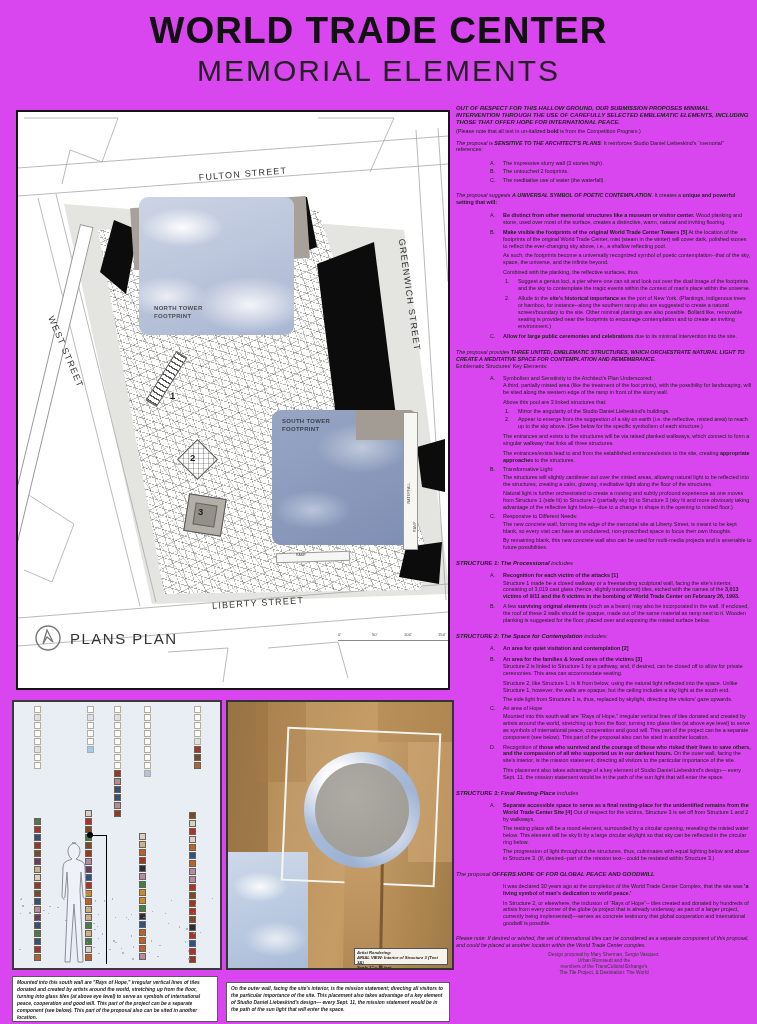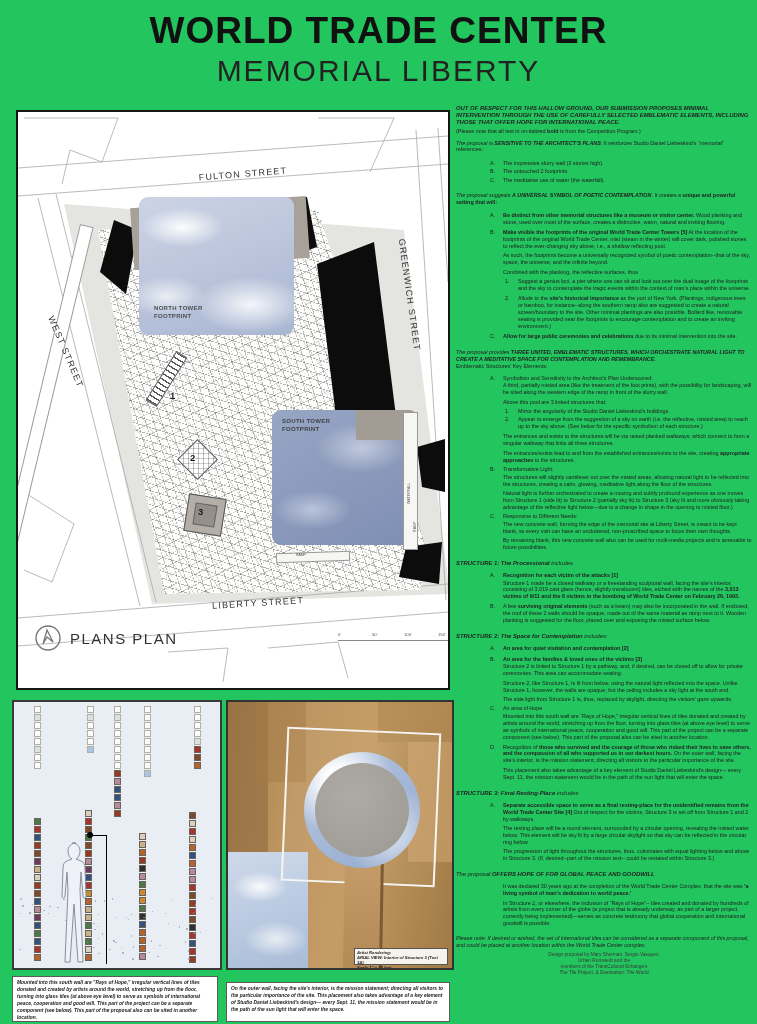--- a/index.html
+++ b/index.html
@@ -1,16 +1,16 @@
 <!DOCTYPE html>
 <html><head>
 <meta charset="utf-8">
 <style>
   html,body{margin:0;padding:0;background:#fff;}
-  .page{position:relative;width:757px;height:1024px;background:#22c55e;overflow:hidden;
+  .page{position:relative;width:757px;height:1024px;background:#d946ef;overflow:hidden;
         font-family:"Liberation Sans",sans-serif;color:#1a1a1a;}
   
   .hdr{position:absolute;left:0;top:0;width:100%;text-align:center;}
   .hdr h1{margin:10px 0 0 0;font-size:37px;font-weight:700;letter-spacing:1px;color:#111;}
   .hdr h2{margin:2px 0 0 0;font-size:30px;font-weight:400;letter-spacing:2px;color:#222;}
   
   .plan{position:absolute;left:16px;top:110px;width:430px;height:576px;border:2.5px solid #151515;background:#fff;overflow:hidden;}
   .plan *{position:absolute;}
   .plan svg.lines{left:0;top:0;}
   .sidewalk{left:0;top:0;width:430px;height:576px;background:#e4e4e1;
@@ -102,21 +102,21 @@
   .col .i{font-style:italic;}
   .col .bi{font-weight:700;font-style:italic;}
 </style>
 </head>
 <body>
 
 <div class="page">
 
   <div class="hdr">
     <h1>WORLD TRADE CENTER</h1>
-    <h2>MEMORIAL LIBERTY</h2>
+    <h2>MEMORIAL ELEMENTS</h2>
   </div>
 
   <div class="plan">
     <div class="sidewalk"></div>
     <svg class="lines" width="430" height="576" viewBox="0 0 430 576" fill="none" stroke="#a8a8a8" stroke-width="0.8">
       <line x1="0" y1="56" x2="430" y2="24"></line>
         <line x1="0" y1="84" x2="430" y2="52"></line>
       <line x1="20" y1="86" x2="122" y2="494"></line>
         <line x1="38" y1="82" x2="138" y2="490"></line>
       <line x1="398" y1="18" x2="428" y2="488"></line>

